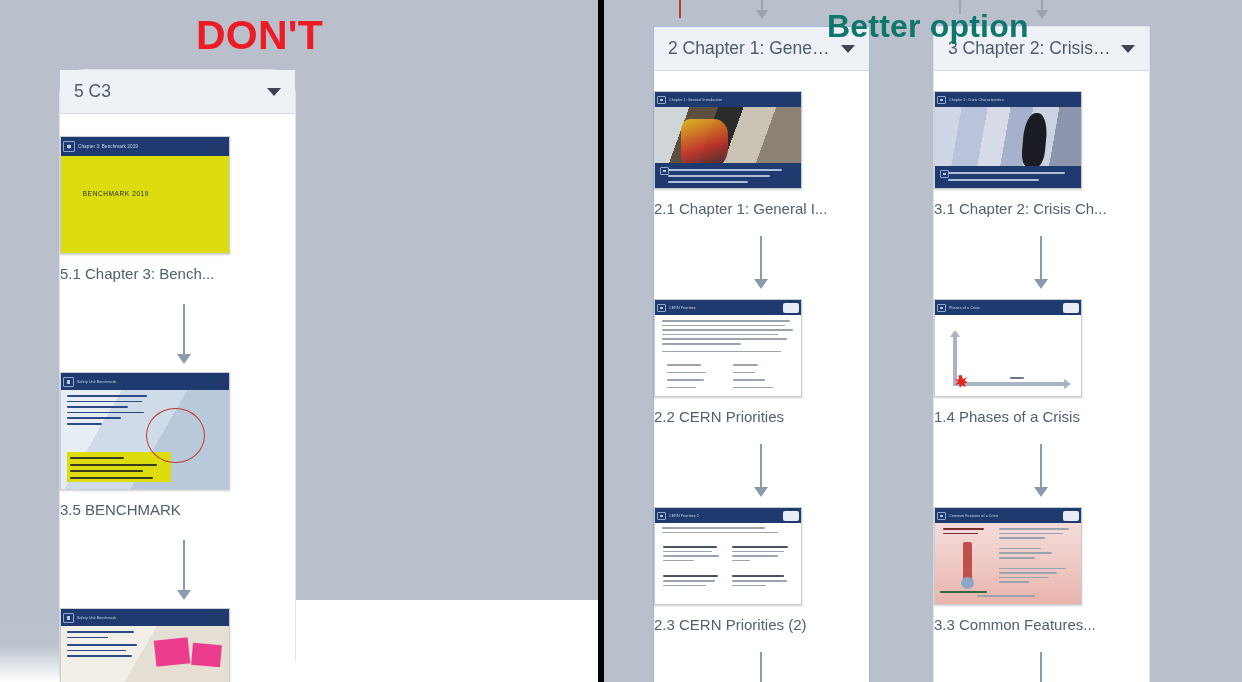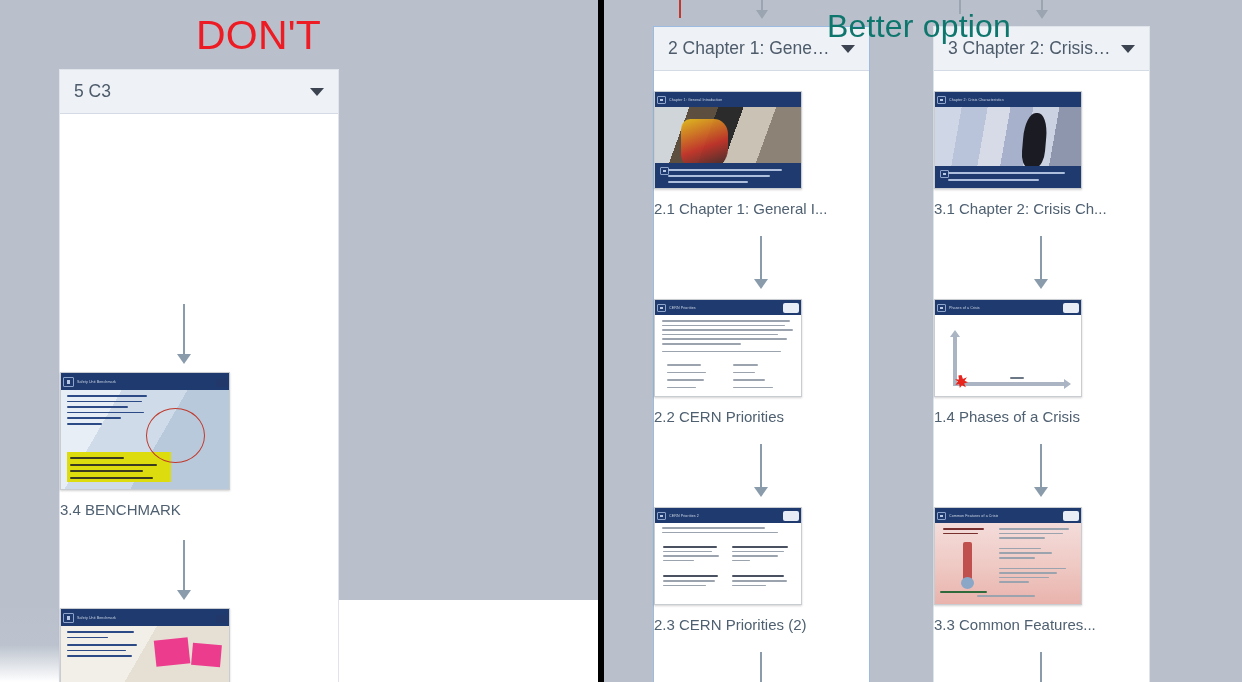--- a/index.html
+++ b/index.html
@@ -20,21 +20,21 @@
   .canvas-grey{position:absolute;background:#b9c0cb;}
   .lg1{left:0;top:0;width:598px;height:600px;}
   .lg-fade{left:0;top:600px;width:90px;height:82px;
            background:linear-gradient(180deg,#b9c0cb 0%, #bcc3ce 55%, #ffffff 100%);}
   .rg1{left:0;top:0;width:638px;height:682px;}
 
   .divider-black{position:absolute;left:598px;top:0;width:10px;height:682px;background:#000000;}
 
   
   .marker{
-    position:absolute;font-weight:normal;letter-spacing:.2px;
+    position:absolute;font-weight:bold;letter-spacing:.2px;
     font-family:"Liberation Sans",sans-serif;white-space:nowrap;
   }
   .marker-dont{left:196px;top:12px;font-size:41px;color:#ed1c24;}
   .marker-better{left:827px;top:8px;font-size:32px;color:#0f766e;}
 
   
   .col{position:absolute;background:#ffffff;}
   .col-head{
     height:44px;background:#eef2f6;border-bottom:1px solid #d4dbe4;
     display:flex;align-items:center;padding:0 14px;box-sizing:border-box;
@@ -42,21 +42,21 @@
   .col-head .title{
     font-size:17.5px;color:#4d5b6b;flex:1;overflow:hidden;
     white-space:nowrap;text-overflow:ellipsis;
   }
   .caret{
     width:0;height:0;border-left:7px solid transparent;border-right:7px solid transparent;
     border-top:8px solid #3b4450;margin-left:8px;flex:none;
   }
   .col-body{position:relative;background:#ffffff;}
 
-  .col-a{left:60px;top:70px;width:278px;height:612px;box-shadow:0 0 0 1px #dfe4ea;}
+  .col-a{left:60px;top:70px;width:235px;height:612px;box-shadow:0 0 0 1px #dfe4ea;border-radius:25px;}
   .col-a .col-body{height:568px;}
   .col-b{left:380px;top:70px;width:230px;height:612px;box-shadow:0 0 0 1px #dfe4ea;}
   .col-b .col-body{height:568px;}
   .col-c{left:50px;top:27px;width:215px;height:655px;box-shadow:0 0 0 1px #9dbbe0;}
   .col-c .col-body{height:611px;}
   .col-d{left:330px;top:27px;width:215px;height:655px;box-shadow:0 0 0 1px #dfe4ea;}
   .col-d .col-body{height:611px;}
 
   
   .node{position:absolute;left:0;right:0;display:flex;flex-direction:column;align-items:flex-start;}
@@ -141,20 +141,31 @@
 
     <div class="marker marker-dont">DON'T</div>
 
     <div class="col col-a">
       <div class="col-head">
         <div class="title">5 C3</div>
         <div class="caret"></div>
       </div>
       <div class="col-body">
 
+        <div class="node" style="top:22px;">
+          <div class="thumb yellow-slide" style="width:170px;height:118px;">
+            <div class="sl-bar" style="height:19px;">
+              <div class="sl-logo" style="width:10px;height:9px;"></div>
+              <div class="bt" style="font-size:4.6px;">Chapter 3: Benchmark 2019</div>
+              <div class="sl-cern" style="width:12px;height:9px;top:7px;"></div>
+            </div>
+            <div class="ytxt">BENCHMARK 2019</div>
+          </div>
+          <div class="caption">5.1 Chapter 3: Bench...</div>
+        </div>
 
         <div class="conn" style="left:123px;top:190px;height:52px;"></div>
         <div class="conn-head" style="left:117px;top:240px;"></div>
 
         <div class="node" style="top:258px;">
           <div class="thumb ph-hand" style="width:170px;height:118px;">
             <div class="sl-bar" style="height:17px;">
               <div class="sl-logo" style="width:9px;height:8px;"></div>
               <div class="bt">Safety Unit Benchmark</div>
               <div class="sl-cern" style="width:11px;height:8px;top:6px;"></div>
@@ -167,21 +178,21 @@
               <div class="txt-line blue" style="position:relative;width:62%;margin-bottom:4px;"></div>
               <div class="txt-line blue" style="position:relative;width:40%;"></div>
             </div>
             <div style="position:absolute;left:6px;bottom:7px;width:62%;height:30px;background:#dcdc0f;">
               <div class="txt-line" style="left:3px;top:5px;width:52%;background:#3b3b22;"></div>
               <div class="txt-line" style="left:3px;top:12px;width:84%;background:#3b3b22;"></div>
               <div class="txt-line" style="left:3px;top:18px;width:70%;background:#3b3b22;"></div>
               <div class="txt-line" style="left:3px;top:25px;width:80%;background:#3b3b22;"></div>
             </div>
           </div>
-          <div class="caption">3.4 BENCHMARK</div>
+          <div class="caption">3.5 BENCHMARK</div>
         </div>
 
         <div class="conn" style="left:123px;top:426px;height:52px;"></div>
         <div class="conn-head" style="left:117px;top:476px;"></div>
 
         <div class="node" style="top:494px;">
           <div class="thumb ph-sticky" style="width:170px;height:118px;">
             <div class="sl-bar" style="height:17px;">
               <div class="sl-logo" style="width:9px;height:8px;"></div>
               <div class="bt">Safety Unit Benchmark</div>

